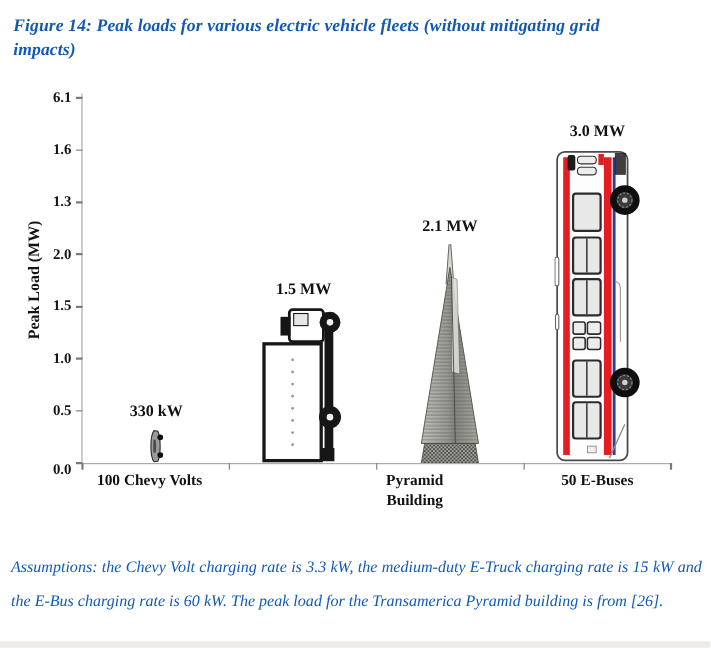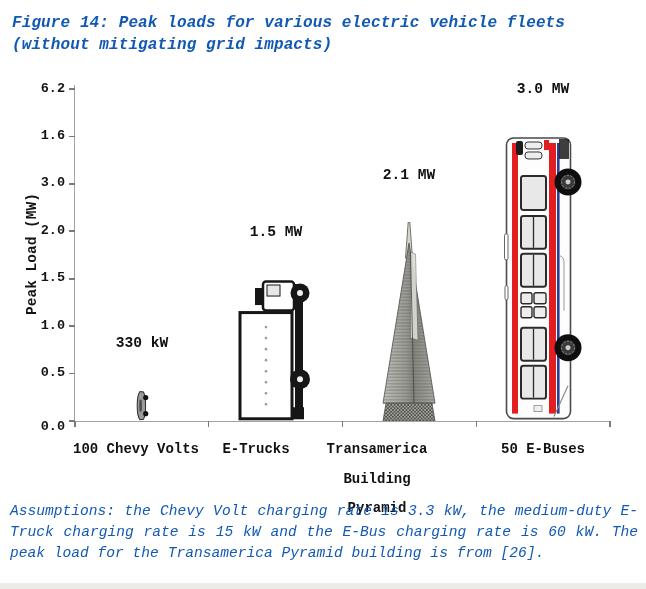--- a/index.html
+++ b/index.html
@@ -1,54 +1,54 @@
 <!DOCTYPE html>
 <html><head>
 <meta charset="utf-8">
 <style>
   html,body{margin:0;padding:0;background:#fff;}
   .page{position:relative;width:646px;height:589px;background:#ffffff;overflow:hidden;
-        font-family:Liberation Mono, monospace;}
+        font-family:Liberation Serif, serif;}
   .fig-title{position:absolute;left:12px;top:13px;width:592px;
 literal     font-size:17.5px;line-height:21.5px;font-weight:bold;font-style:italic;
         color:#1159b5;letter-spacing:.1px;}
   .caption{position:absolute;left:10px;top:501px;width:628px;
-        font-size:14.6px;line-height:21px;font-style:italic;color:#1159b5;text-align:justify;}
+        font-size:14.6px;line-height:31px;font-style:italic;color:#1159b5;text-align:justify;}
   .y-axis-title{position:absolute;left:-43px;top:246px;width:150px;text-align:center;
         transform:rotate(-90deg);font-size:14.5px;font-weight:bold;color:#141414;}
   .ytick-label{position:absolute;width:34px;text-align:right;font-size:13.5px;font-weight:bold;color:#141414;}
   .ytick-mark{position:absolute;height:1.6px;width:6px;background:#7a7a7a;}
   .xtick-mark{position:absolute;width:1.4px;height:6px;background:#7a7a7a;}
   .axis-line-y{position:absolute;left:74px;top:85px;width:1.4px;height:337px;background:#a2a2a2;}
   .axis-line-x{position:absolute;left:74px;top:421px;width:537px;height:1.4px;background:#a2a2a2;}
-  .column{position:absolute;width:130px;display:flex;flex-direction:column;align-items:center;justify-content:flex-end;bottom:168px;gap:32px;}
+  .column{position:absolute;width:130px;display:flex;flex-direction:column;align-items:center;justify-content:flex-end;bottom:168px;}
   .value-label{font-size:14.6px;font-weight:bold;color:#111;margin-bottom:7px;white-space:nowrap;}
   .cat-label{position:absolute;top:429px;width:150px;text-align:center;
         font-size:14px;line-height:17.5px;font-weight:bold;color:#111;}
-  .cat-label span{display:block;margin-top:12px;}
+  .cat-label span{display:block;}
   .bottom-strip{position:absolute;left:0;top:583px;width:646px;height:6px;background:#edebe8;}
   svg{display:block;}
 </style>
 </head>
 <body>
 
 <div class="page">
 
   <div class="fig-title">Figure 14: Peak loads for various electric vehicle fleets (without mitigating grid impacts)</div>
 
   <div>
     <div class="y-axis-title">Peak Load (MW)</div>
     <div class="axis-line-y"></div>
     <div class="axis-line-x"></div>
     <div id="ticks">
-        <div class="ytick-label" style="left: 31px; top: 80.5px;">6.2</div>
+        <div class="ytick-label" style="left: 31px; top: 80.5px;">6.1</div>
         <div class="ytick-mark" style="left: 69px; top: 88.2px;"></div>
         <div class="ytick-label" style="left: 31px; top: 127.929px;">1.6</div>
         <div class="ytick-mark" style="left: 69px; top: 135.629px;"></div>
-        <div class="ytick-label" style="left: 31px; top: 175.357px;">3.0</div>
+        <div class="ytick-label" style="left: 31px; top: 175.357px;">1.3</div>
         <div class="ytick-mark" style="left: 69px; top: 183.057px;"></div>
         <div class="ytick-label" style="left: 31px; top: 222.786px;">2.0</div>
         <div class="ytick-mark" style="left: 69px; top: 230.486px;"></div>
         <div class="ytick-label" style="left: 31px; top: 270.214px;">1.5</div>
         <div class="ytick-mark" style="left: 69px; top: 277.914px;"></div>
         <div class="ytick-label" style="left: 31px; top: 317.643px;">1.0</div>
         <div class="ytick-mark" style="left: 69px; top: 325.343px;"></div>
         <div class="ytick-label" style="left: 31px; top: 365.071px;">0.5</div>
         <div class="ytick-mark" style="left: 69px; top: 372.771px;"></div>
         <div class="ytick-label" style="left: 31px; top: 419px;">0.0</div>
@@ -170,26 +170,24 @@
           <circle cx="64" cy="212" r="6.5" fill="none" stroke="#8a8a8a" stroke-width="1" stroke-dasharray="2 1.6"></circle>
           <circle cx="64" cy="212" r="2.5" fill="#cfcfcf"></circle>
         </g>
       </svg>
     </div>
 
     <div class="cat-label" style="left:61px;">
       <span>100 Chevy Volts</span>
     </div>
     <div class="cat-label" style="left:181px;">
-      <span>E-Trucks</span>
     </div>
     <div class="cat-label" style="left:302px;">
-      <span>Transamerica</span>
+      <span>Pyramid</span>
       <span>Building</span>
-      <span>Pyramid</span>
     </div>
     <div class="cat-label" style="left:468px;">
       <span>50 E-Buses</span>
     </div>
   </div>
 
   <div class="caption">Assumptions: the Chevy Volt charging rate is 3.3 kW, the medium-duty E-Truck charging rate is 15 kW and the E-Bus charging rate is 60 kW. The peak load for the Transamerica Pyramid building is from [26].</div>
   <div class="bottom-strip"></div>
 </div>
 

